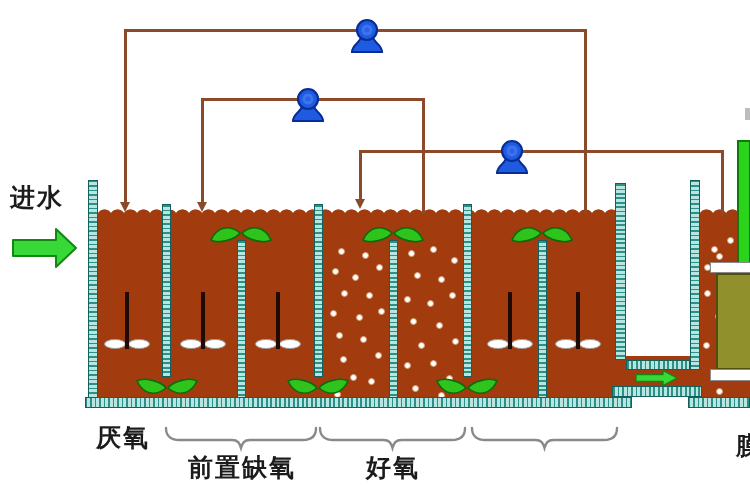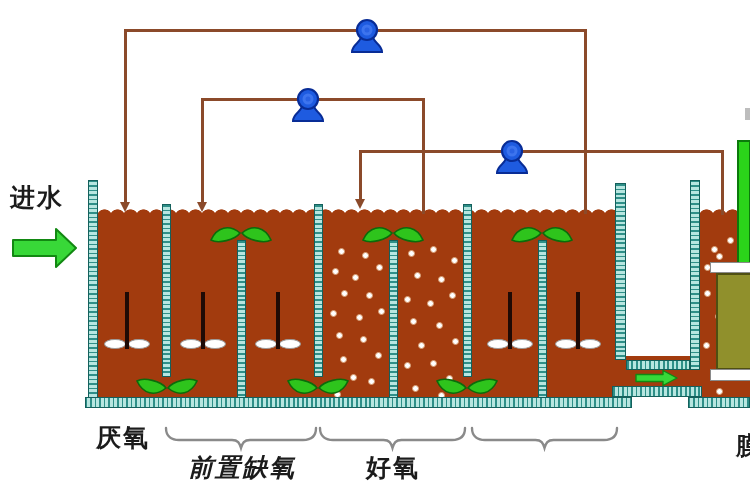--- a/index.html
+++ b/index.html
@@ -180,21 +180,21 @@
         <svg width="42" height="16" viewBox="0 0 42 16">
     <polygon points="0,4.5 27,4.5 27,0.5 41,8 27,15.5 27,11.5 0,11.5" fill="#38d838" stroke="#128812" stroke-width="1.4" stroke-linejoin="round"></polygon>
   </svg>
       </div>
       <div class="lbl" style="left:96px;top:424px;">厌氧</div>
       <div style="left:165px;top:427px;width:152px;height:24px;">
         <svg width="152" height="24" viewBox="0 0 152 24">
          <path d="M1,1 C1,10 7,13 14,13 L67,13 C73,13 74.5,16 76,21 C77.5,16 79,13 85,13 L138,13 C145,13 151,10 151,1" fill="none" stroke="#8a8a8a" stroke-width="2.4" stroke-linecap="round"></path>
        </svg>
       </div>
-      <div class="lbl" style="left:188px;top:454px;font-style:italic;">前置缺氧</div>
+      <div class="lbl" style="left:188px;top:454px;">前置缺氧</div>
       <div style="left:319px;top:427px;width:147px;height:24px;">
         <svg width="147" height="24" viewBox="0 0 147 24">
          <path d="M1,1 C1,10 7,13 14,13 L64.5,13 C70.5,13 72,16 73.5,21 C75,16 76.5,13 82.5,13 L133,13 C140,13 146,10 146,1" fill="none" stroke="#8a8a8a" stroke-width="2.4" stroke-linecap="round"></path>
        </svg>
       </div>
       <div class="lbl" style="left:366px;top:454px;">好氧</div>
       <div style="left:471px;top:427px;width:147px;height:24px;">
         <svg width="147" height="24" viewBox="0 0 147 24">
          <path d="M1,1 C1,10 7,13 14,13 L64.5,13 C70.5,13 72,16 73.5,21 C75,16 76.5,13 82.5,13 L133,13 C140,13 146,10 146,1" fill="none" stroke="#8a8a8a" stroke-width="2.4" stroke-linecap="round"></path>
        </svg>

